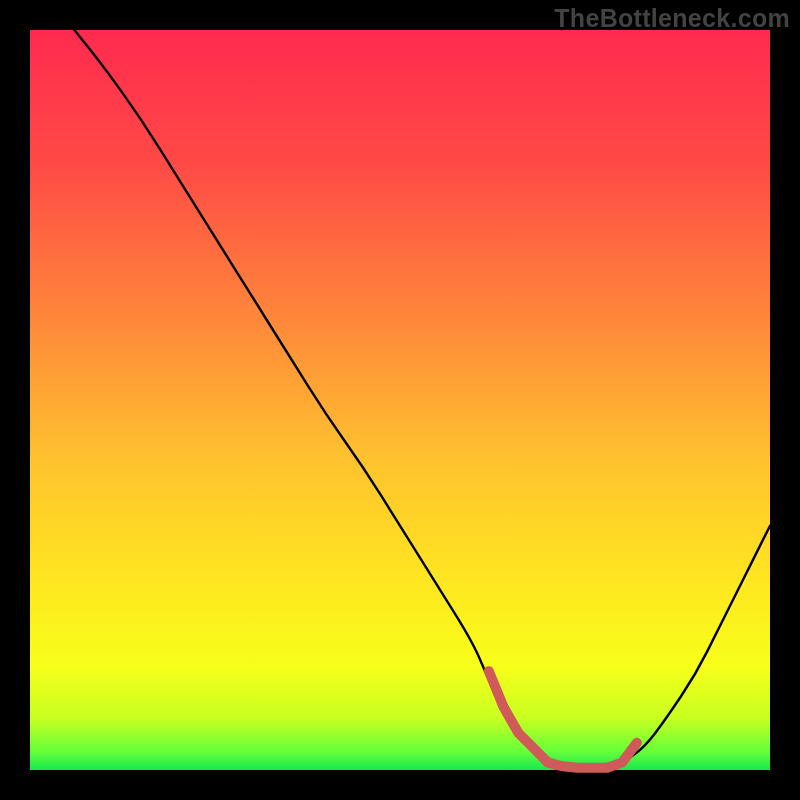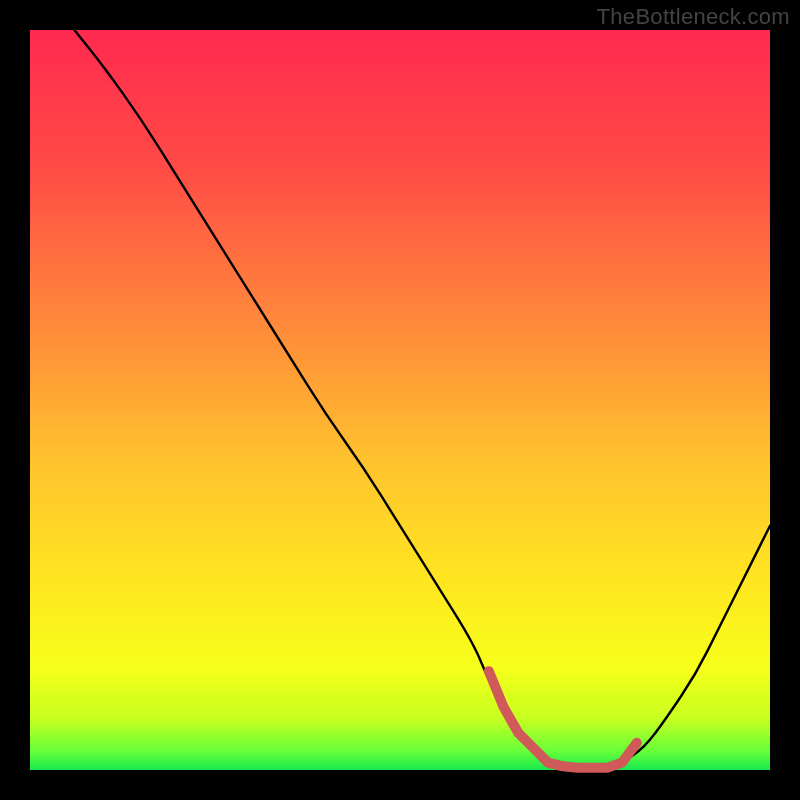--- a/index.html
+++ b/index.html
@@ -14,22 +14,22 @@
   .stage {
     position: relative;
     width: 800px;
     height: 800px;
   }
   .watermark {
     position: absolute;
     top: 4px;
     right: 10px;
     color: #434343;
-    font-size: 22px;
-    font-weight: 400;
+    font-size: 25px;
+    font-weight: 700;
     letter-spacing: 0.3px;
     z-index: 10;
   }
   svg.chart {
     position: absolute;
     inset: 0;
   }
 </style>
 </head>
 <body>

